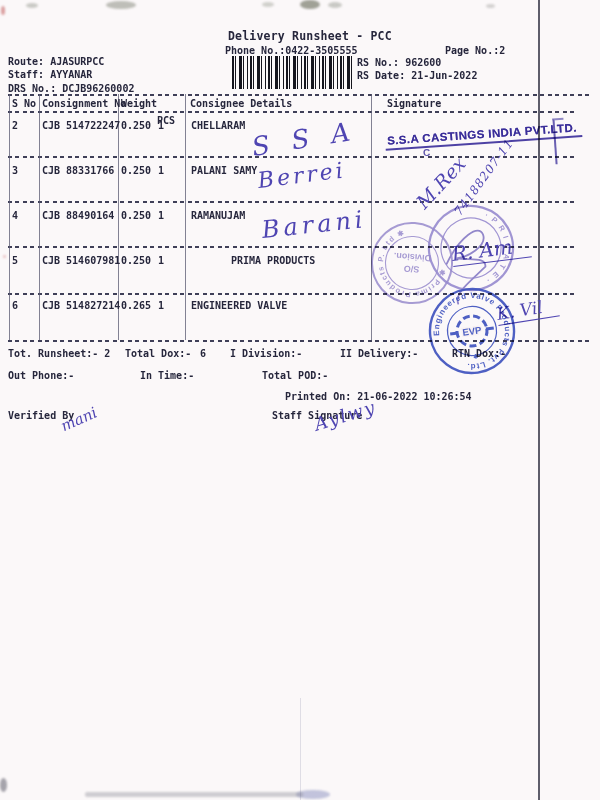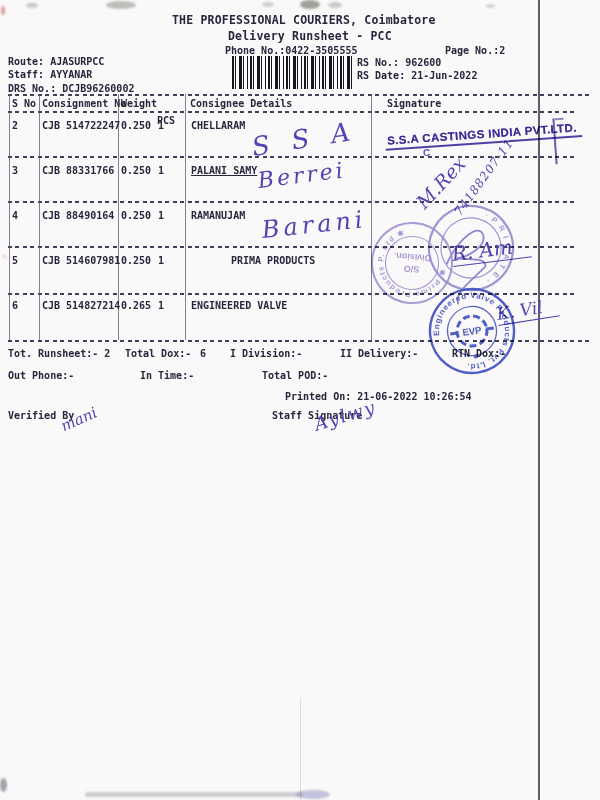--- a/index.html
+++ b/index.html
@@ -45,21 +45,20 @@
   <div class="smudge" style="left:486px;top:4px;width:9px;height:4px;background:rgba(120,120,115,.3);"></div>
   <div class="smudge" style="left:1px;top:6px;width:4px;height:9px;background:rgba(185,70,70,.5);"></div>
   <div class="smudge" style="left:3px;top:255px;width:3px;height:3px;background:rgba(200,80,80,.35);"></div>
   <div class="smudge" style="left:0;top:778px;width:7px;height:14px;background:rgba(60,60,75,.45);"></div>
   <div class="smudge" style="left:296px;top:790px;width:34px;height:9px;background:rgba(125,130,185,.45);"></div>
   <div class="smudge" style="left:85px;top:792px;width:218px;height:5px;background:rgba(140,140,150,.4);border-radius:2px;"></div>
   <div class="fold" style="left:300px;top:698px;height:102px;"></div>
 
   <div class="pageline" style="left:538px;top:0;height:800px;"></div>
 
-  <div class="mono t1" style="left:172px;top:15px;">THE PROFESSIONAL COURIERS, Coimbatore</div>
   <div class="mono t1" style="left:228px;top:31px;">Delivery Runsheet - PCC</div>
   <div class="mono" style="left:225px;top:46px;">Phone No.:0422-3505555</div>
   <div class="mono" style="left:445px;top:46px;">Page No.:2</div>
   <div class="mono" style="left:8px;top:57px;">Route: AJASURPCC</div>
   <div class="mono" style="left:8px;top:70px;">Staff: AYYANAR</div>
   <div class="mono" style="left:8px;top:84px;">DRS No.: DCJB96260002</div>
   <div class="barcode"></div>
   <div class="mono" style="left:357px;top:58px;">RS No.: 962600</div>
   <div class="mono" style="left:357px;top:71px;">RS Date: 21-Jun-2022</div>
 
@@ -88,21 +87,21 @@
     <div class="mono" style="left:42px;top:121px;">CJB 514722247</div>
     <div class="mono" style="left:121px;top:121px;">0.250</div>
     <div class="mono" style="left:158px;top:121px;">1</div>
     <div class="mono" style="left:191px;top:121px;">CHELLARAM</div>
   </div>
   <div>
     <div class="mono" style="left:12px;top:166px;">3</div>
     <div class="mono" style="left:42px;top:166px;">CJB 88331766</div>
     <div class="mono" style="left:121px;top:166px;">0.250</div>
     <div class="mono" style="left:158px;top:166px;">1</div>
-    <div class="mono" style="left:191px;top:166px;text-decoration:underline;">PALANI SAMY</div>
+    <div class="mono" style="left:191px;top:166px;">PALANI SAMY</div>
   </div>
   <div>
     <div class="mono" style="left:12px;top:211px;">4</div>
     <div class="mono" style="left:42px;top:211px;">CJB 88490164</div>
     <div class="mono" style="left:121px;top:211px;">0.250</div>
     <div class="mono" style="left:158px;top:211px;">1</div>
     <div class="mono" style="left:191px;top:211px;">RAMANUJAM</div>
   </div>
   <div>
     <div class="mono" style="left:12px;top:256px;">5</div>

